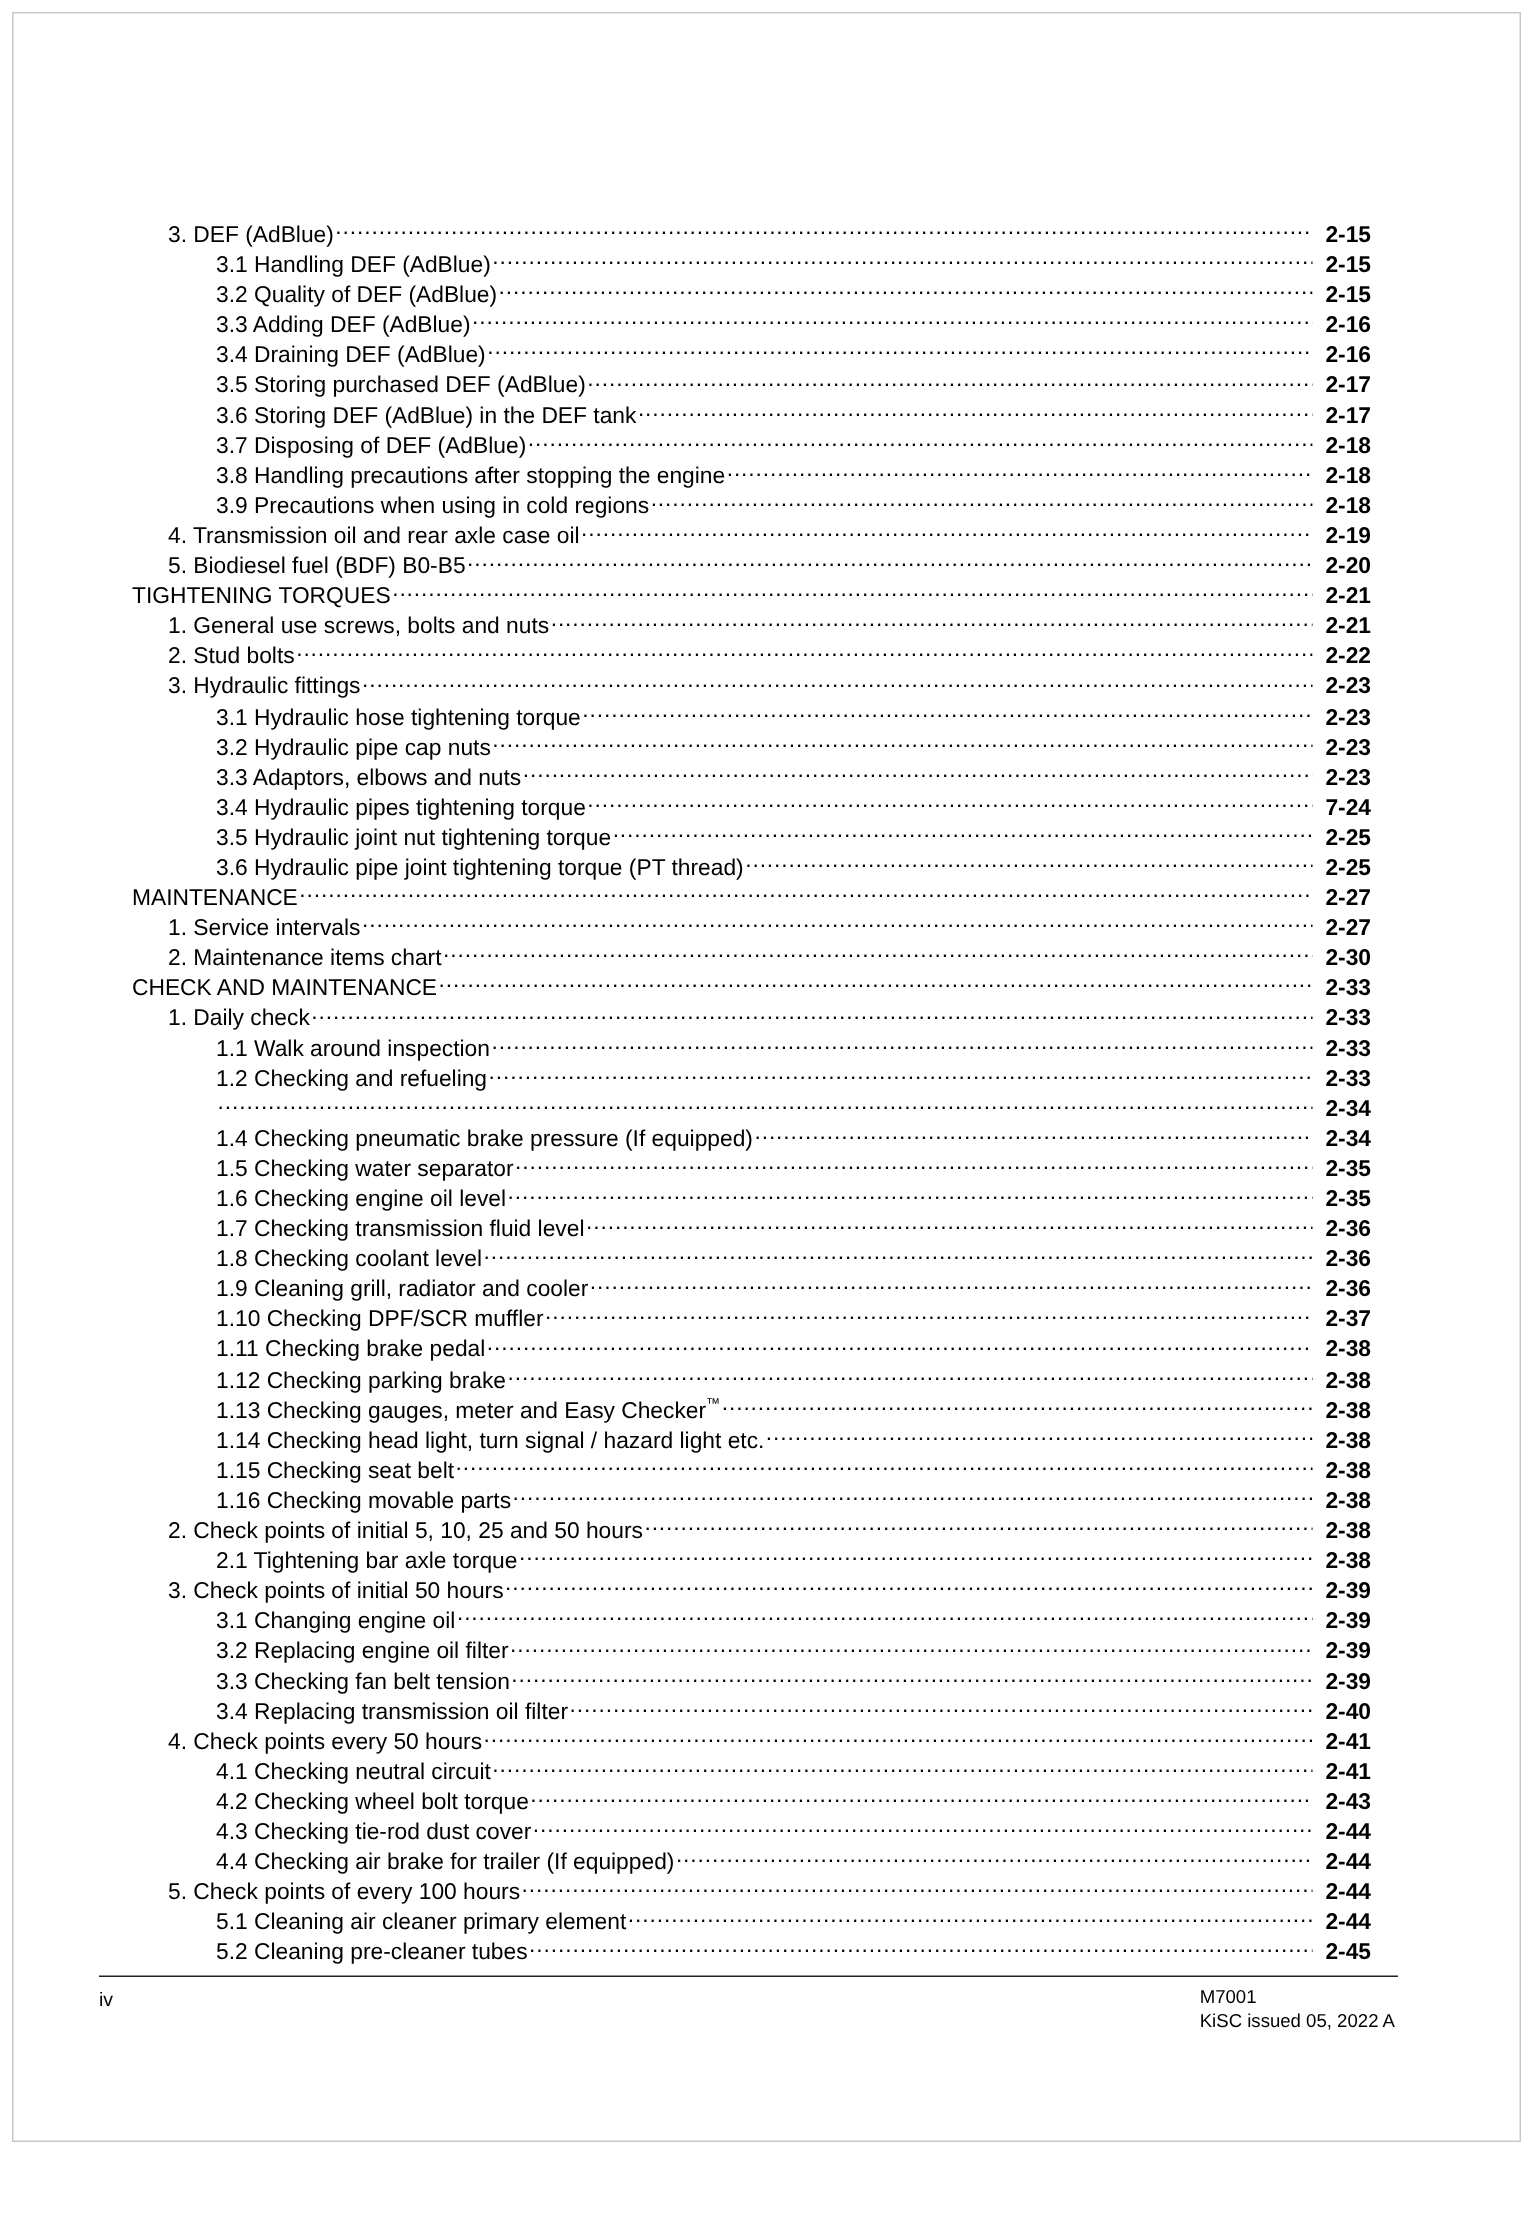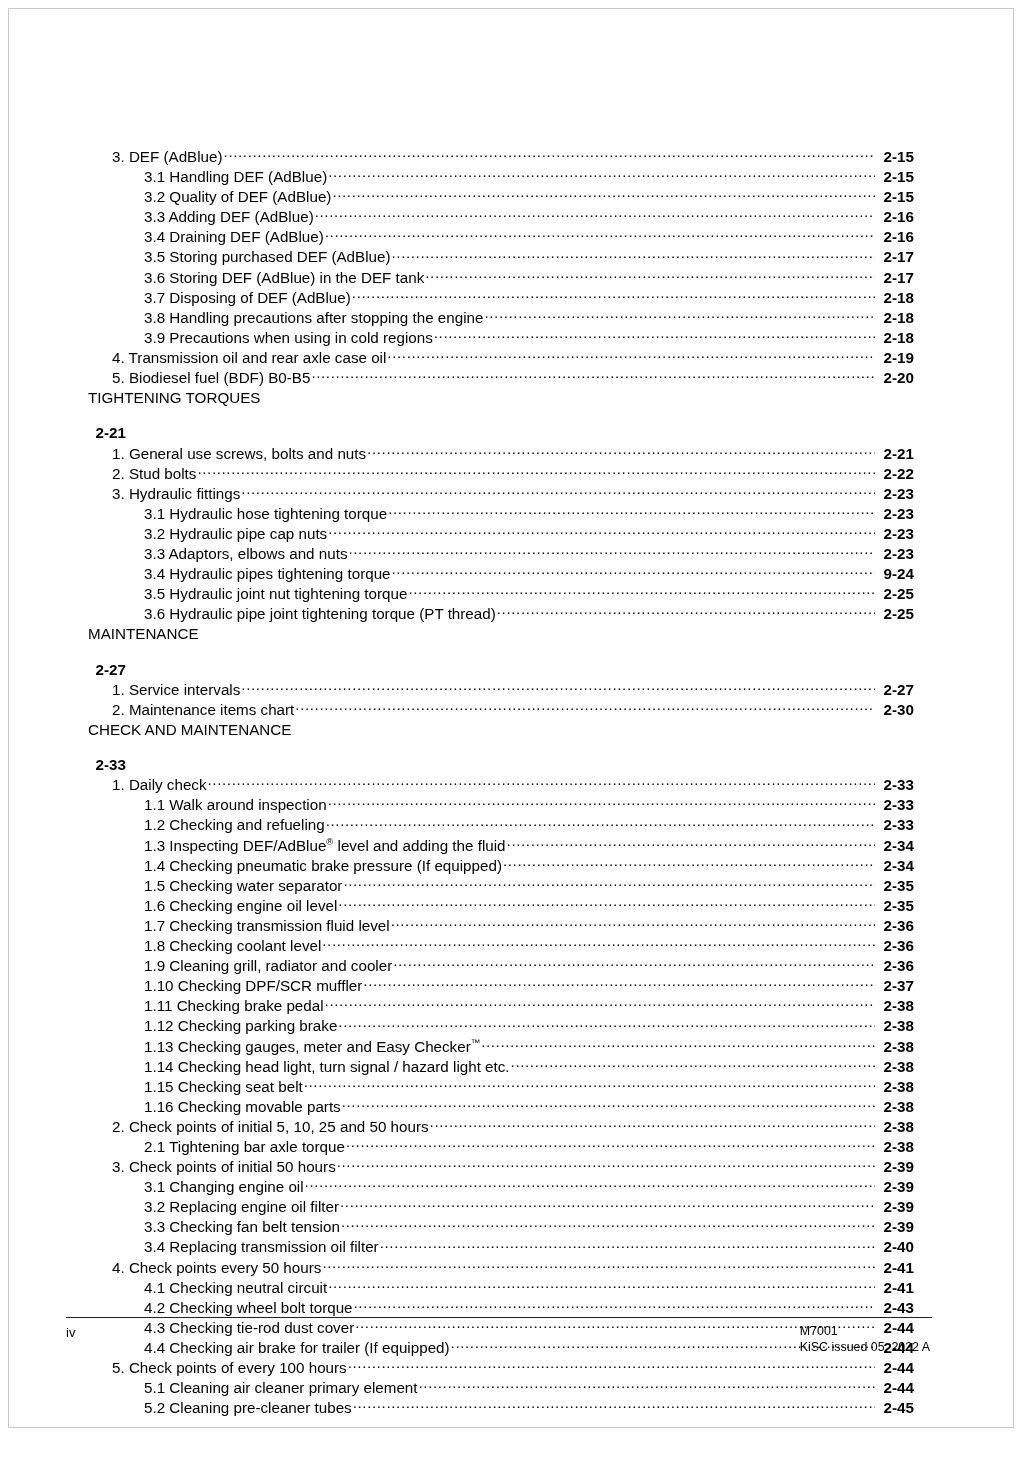--- a/index.html
+++ b/index.html
@@ -62,21 +62,21 @@
     letter-spacing: 0.6px;
     white-space: nowrap;
   }
   .toc-row .pg {
     flex: 0 0 auto;
     text-align: right;
     min-width: 38px;
     font-weight: bold;
   }
   
-  .lvl0 { padding-left: 0px; flex-direction: column; }
+  .lvl0 { padding-left: 0px; }
   .lvl1 { padding-left: 24px; }
   .lvl2 { padding-left: 56px; }
   .lvl0 > .lbl { }
   sup.mark {
     font-size: 0.62em;
     vertical-align: super;
     line-height: 0;
   }
   .footer-rule {
     position: absolute;
@@ -199,21 +199,21 @@
           <span class="pg">2-23</span>
         </div>
         <div class="toc-row lvl2">
           <span class="lbl">3.3 Adaptors, elbows and nuts</span>
           <span class="leader"></span>
           <span class="pg">2-23</span>
         </div>
         <div class="toc-row lvl2">
           <span class="lbl">3.4 Hydraulic pipes tightening torque</span>
           <span class="leader"></span>
-          <span class="pg">9-24</span>
+          <span class="pg">7-24</span>
         </div>
         <div class="toc-row lvl2">
           <span class="lbl">3.5 Hydraulic joint nut tightening torque</span>
           <span class="leader"></span>
           <span class="pg">2-25</span>
         </div>
         <div class="toc-row lvl2">
           <span class="lbl">3.6 Hydraulic pipe joint tightening torque (PT thread)</span>
           <span class="leader"></span>
           <span class="pg">2-25</span>
@@ -247,21 +247,20 @@
           <span class="lbl">1.1 Walk around inspection</span>
           <span class="leader"></span>
           <span class="pg">2-33</span>
         </div>
         <div class="toc-row lvl2">
           <span class="lbl">1.2 Checking and refueling</span>
           <span class="leader"></span>
           <span class="pg">2-33</span>
         </div>
         <div class="toc-row lvl2">
-          <span class="lbl">1.3 Inspecting DEF/AdBlue<sup class="mark">®</sup><span> level and adding the fluid</span></span>
           <span class="leader"></span>
           <span class="pg">2-34</span>
         </div>
         <div class="toc-row lvl2">
           <span class="lbl">1.4 Checking pneumatic brake pressure (If equipped)</span>
           <span class="leader"></span>
           <span class="pg">2-34</span>
         </div>
         <div class="toc-row lvl2">
           <span class="lbl">1.5 Checking water separator</span>

